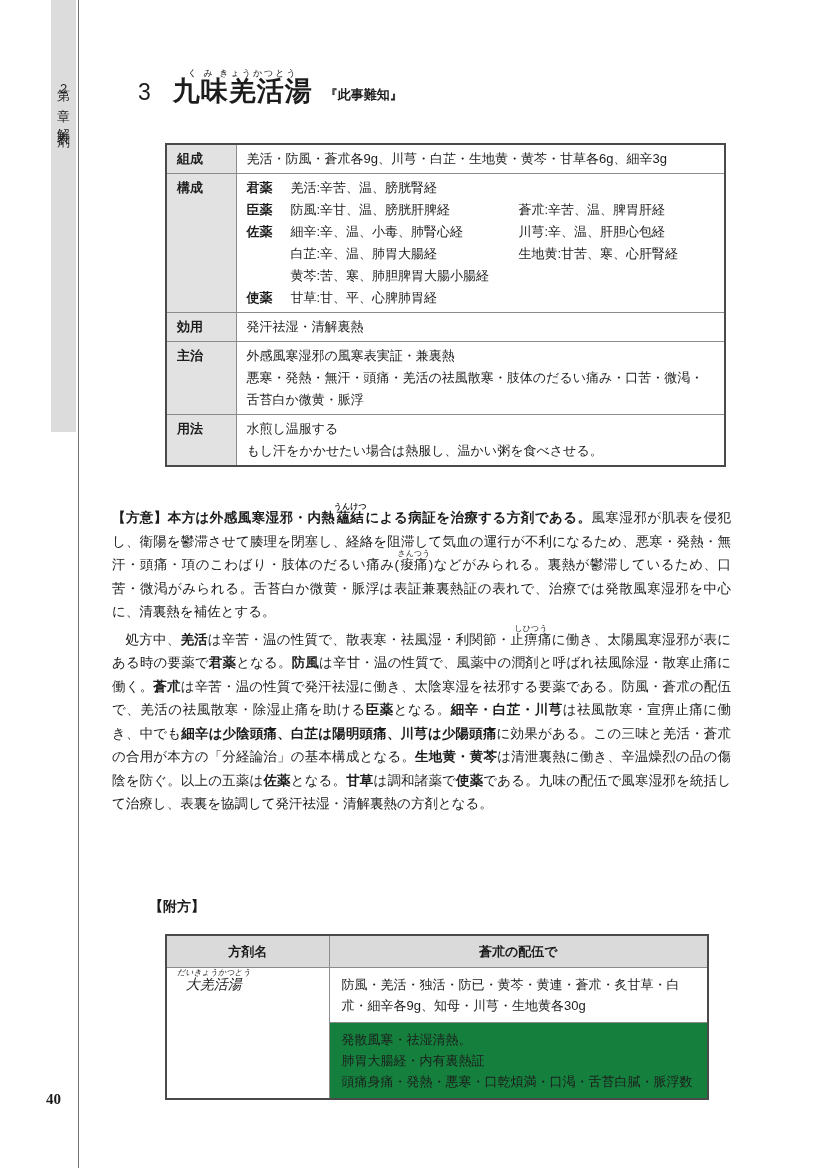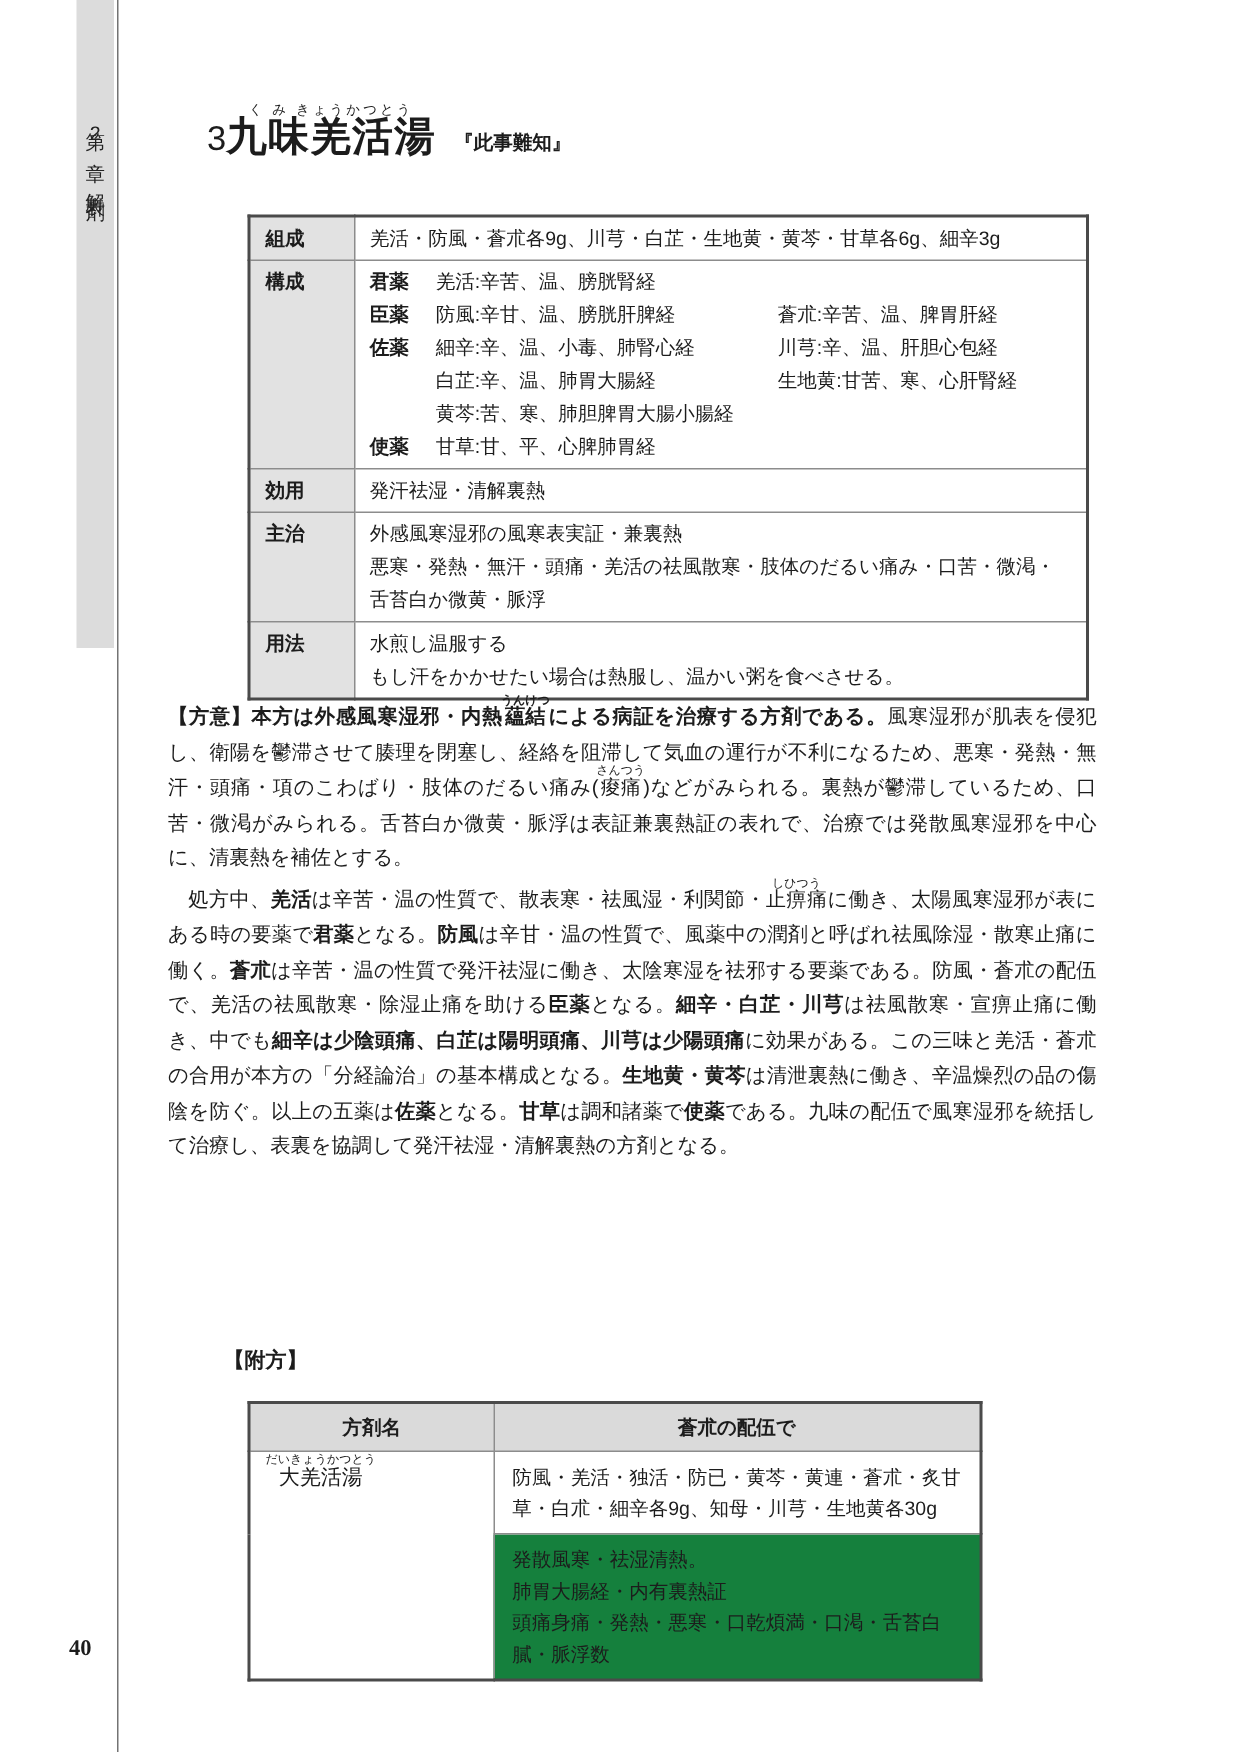--- a/index.html
+++ b/index.html
@@ -14,50 +14,50 @@
   .chapter-label {
     writing-mode:vertical-rl; text-orientation:upright;
     font-size:13px; line-height:25px; letter-spacing:3px;
     margin-top:78px; width:25px; text-align:left; color:#222;
   }
   .v-rule { position:absolute; left:78px; top:0; width:1px; height:1168px; background:#737373; }
 
   
   .title-row { position:absolute; left:138px; top:68px; display:flex; align-items:flex-end; }
   .title-num { font-size:23px; padding-bottom:3px; }
-  .title-name { font-size:27px; font-weight:600; letter-spacing:1px; }
+  .title-name { font-size:27px; font-weight:600; margin-left:22px; letter-spacing:1px; }
   .title-name rt { font-size:9px; font-weight:normal; letter-spacing:2px; }
   .title-source { font-size:13px; margin-left:12px; padding-bottom:5px; font-family:"Liberation Serif","DejaVu Serif",serif; font-weight:bold; }
 
   
   table.spec { position:absolute; left:165px; top:143px; width:561px; border-collapse:collapse; font-size:13px; }
   table.spec td { border:1px solid #8c8c8c; padding:3px 10px; vertical-align:top; line-height:22px; }
   table.spec { border:2px solid #4a4a4a; }
   td.lbl { width:70px; background:#e2e2e2; font-weight:bold; padding-left:12px; }
   .krow { display:flex; }
   .krow .role { flex:0 0 44px; font-weight:bold; }
   .krow .c1 { flex:0 0 228px; }
   .krow .c2 { flex:1; }
 
   
-  .hoi { position:absolute; left:112px; top:462px; width:619px; font-size:13.5px; line-height:23.5px; text-align:justify; }
+  .hoi { position:absolute; left:112px; top:502px; width:619px; font-size:13.5px; line-height:23.5px; text-align:justify; }
   .hoi p { margin:0; }
   .hoi p + p { text-indent:1em; }
   .b { font-weight:bold; }
   ruby { ruby-align:center; }
   rt { font-size:8px; line-height:1; }
 
   
   .fuho-heading { position:absolute; left:149px; top:898px; font-size:14px; font-weight:bold; }
-  table.fuho { position:absolute; left:165px; top:934px; width:490px; border-collapse:collapse; font-size:13px; }
+  table.fuho { position:absolute; left:165px; top:934px; width:544px; border-collapse:collapse; font-size:13px; }
   table.fuho { border:2px solid #4a4a4a; }
   table.fuho th, table.fuho td { border:1px solid #8c8c8c; line-height:21px; }
   table.fuho th { background:#dadada; font-weight:bold; text-align:center; padding:5px 6px; font-size:13px; }
   th.col-name { width:163px; }
-  td.f-name { vertical-align:top; padding:5px 10px; font-size:14px; }
+  td.f-name { vertical-align:top; padding:5px 10px; font-size:14px;font-style:italic; }
   td.f-name rt { font-size:8px; }
   td.f-comp { padding:6px 12px; line-height:22px; }
   td.f-eff { background:#15803d; padding:6px 12px; line-height:22px; }
 
   .page-num { position:absolute; left:46px; top:1091px; font-family:"Liberation Serif","DejaVu Serif",serif; font-weight:bold; font-size:15px; }
 </style>
 </head>
 <body>
 
 <div class="page">

